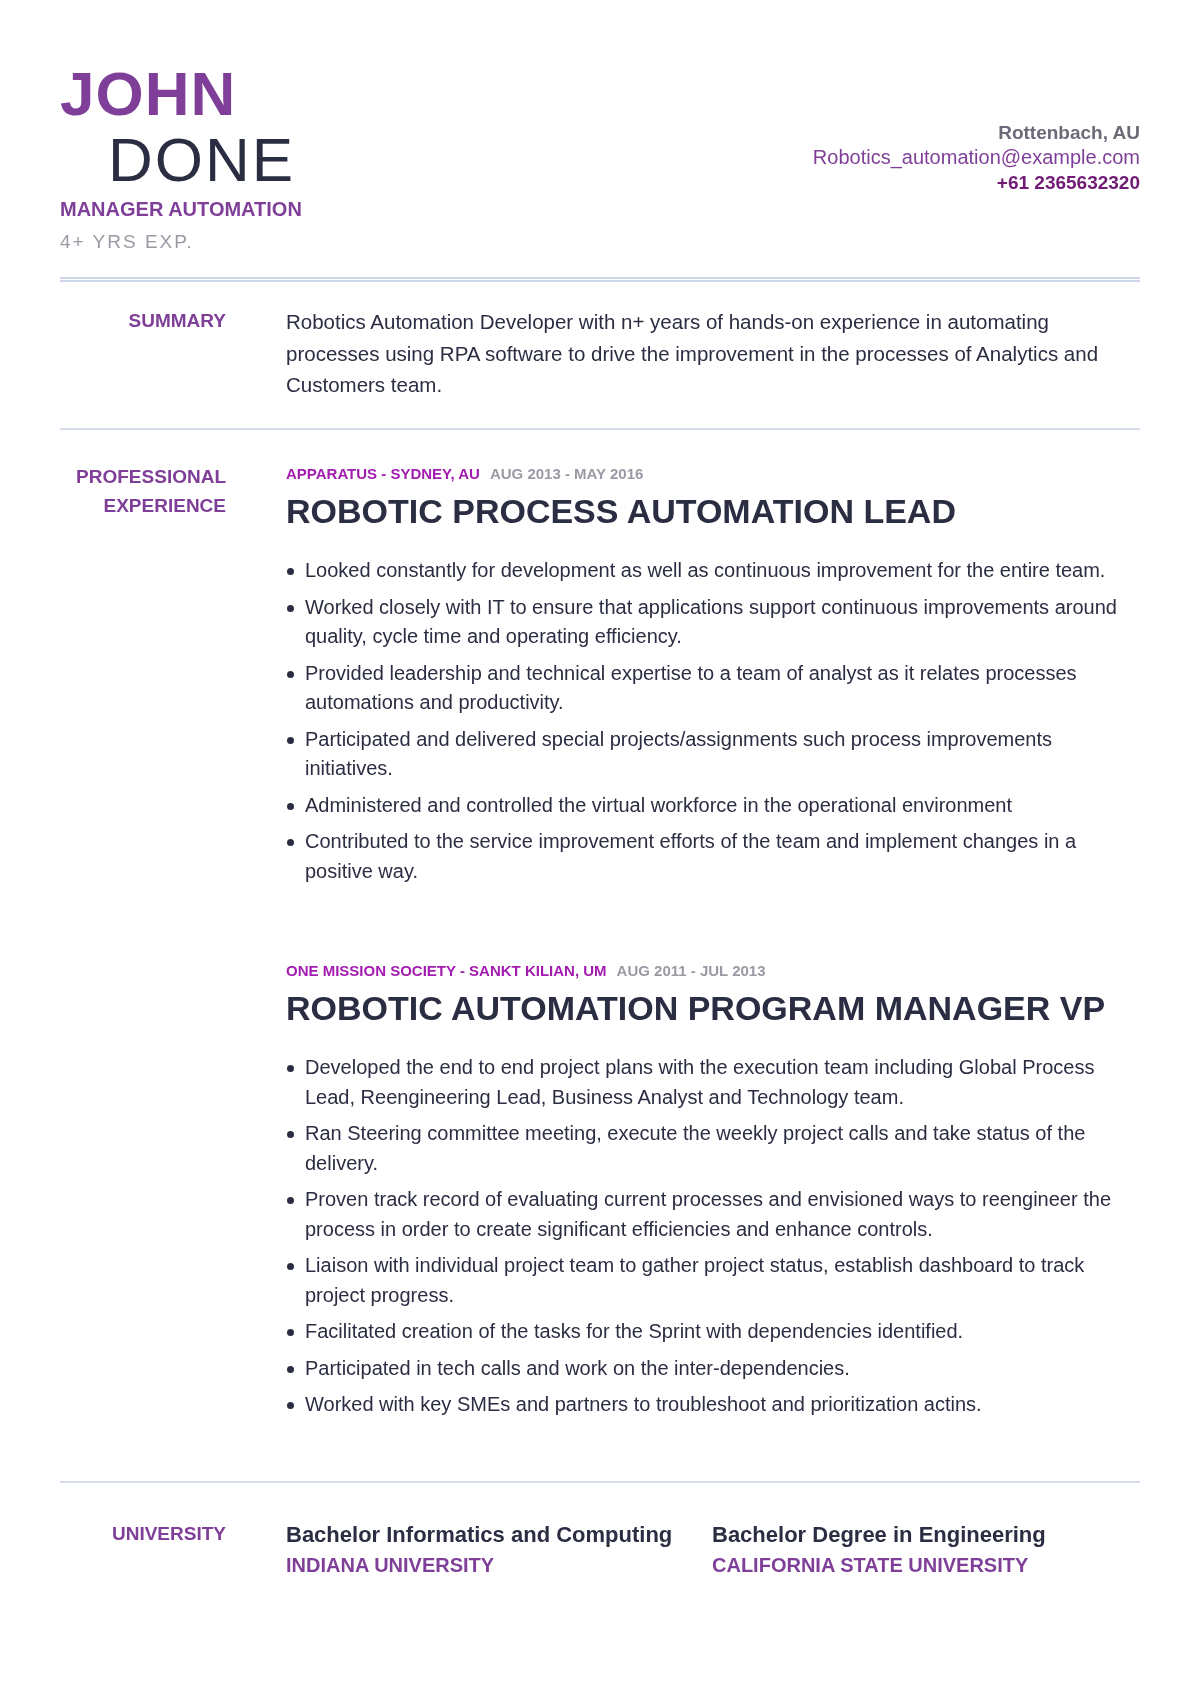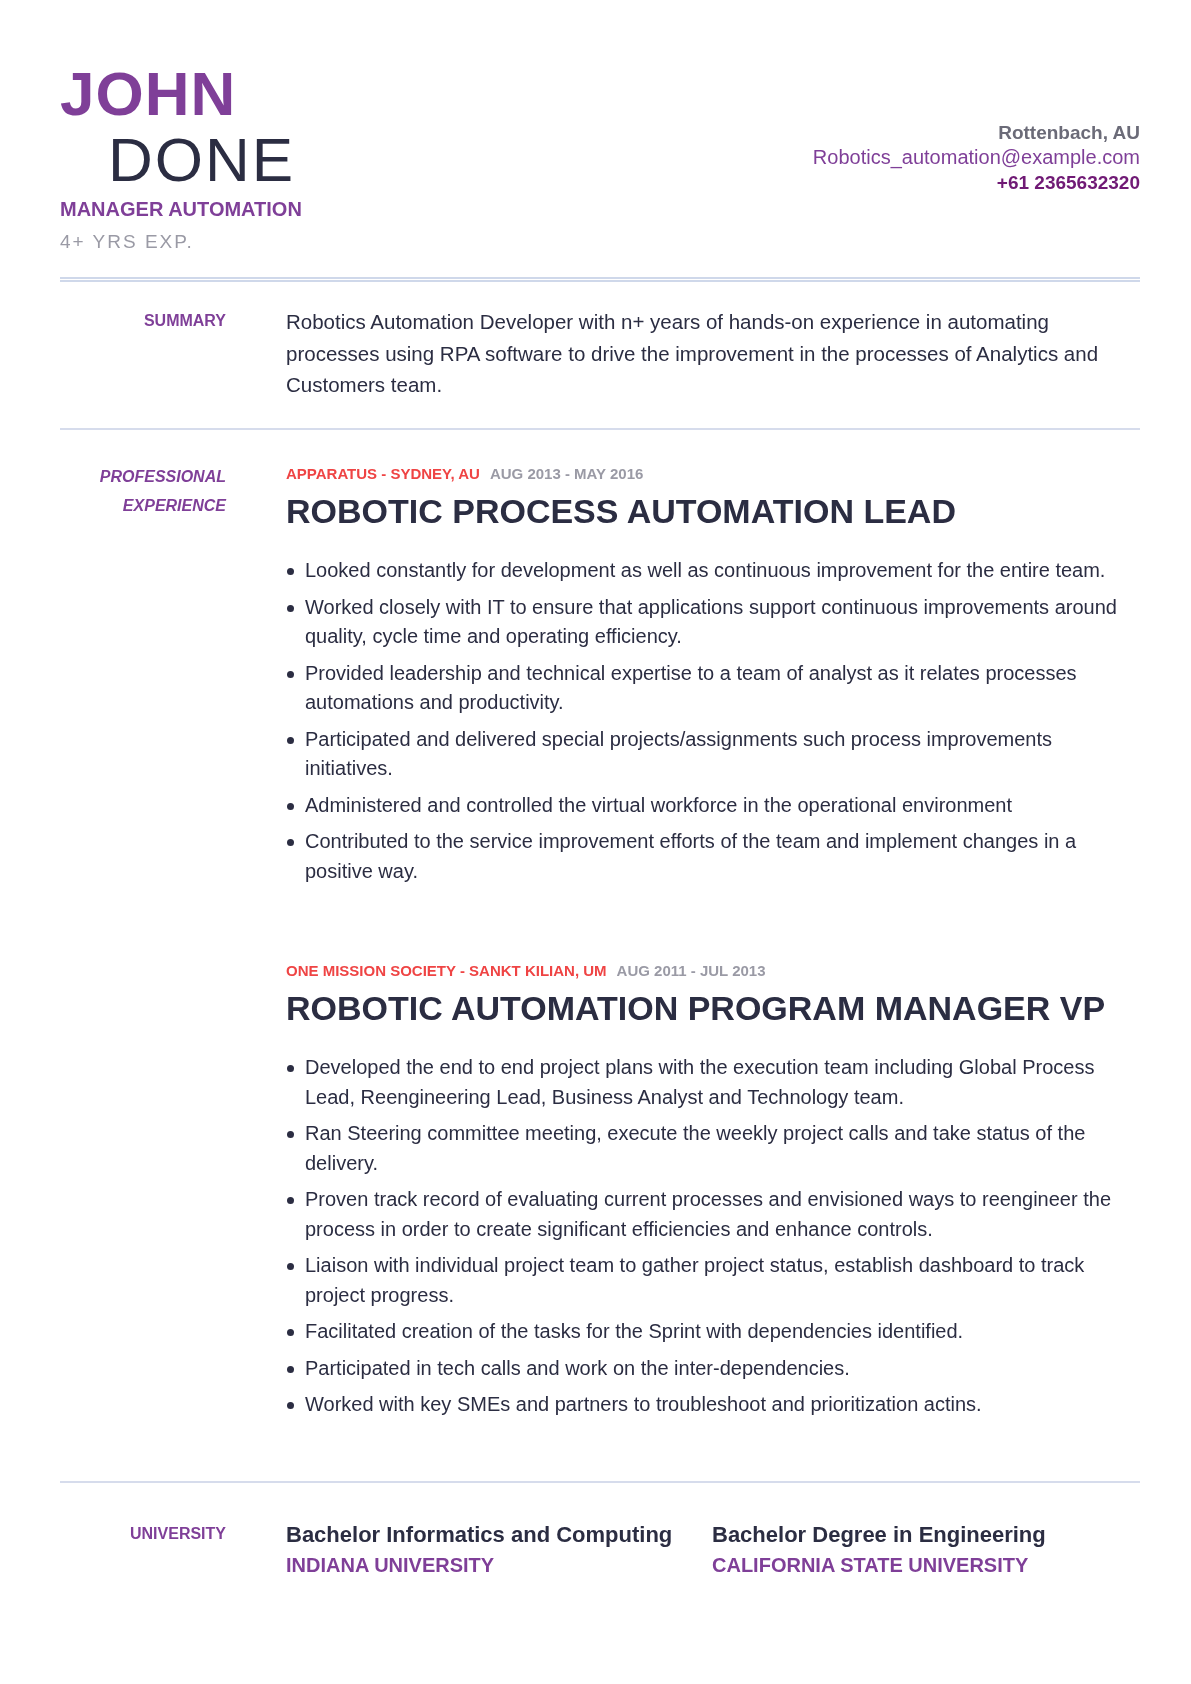--- a/index.html
+++ b/index.html
@@ -13,27 +13,27 @@
   .experience { position: absolute; left: 0; top: 172px; font-size: 19px; color: #9a9aa5; letter-spacing: 2px; line-height: 24px; }
 
   .contact { position: absolute; right: 0; top: 62px; text-align: right; }
   .contact-location { font-size: 19px; font-weight: 700; color: #6b6b78; line-height: 25px; }
   .contact-email { font-size: 20px; color: #7f3f98; line-height: 25px; }
   .contact-phone { font-size: 19px; font-weight: 700; color: #701a75; line-height: 25px; }
 
   .double-rule { position: absolute; left: 60px; width: 1080px; top: 277px; height: 5px; border-top: 2px solid #cfd8ea; border-bottom: 2px solid #cfd8ea; }
   .rule { position: absolute; left: 60px; width: 1080px; height: 2px; background: #d6dcec; }
 
-  .section-label { position: absolute; left: 60px; width: 166px; text-align: right; font-size: 16px; font-weight: 700; color: #7f3f98; line-height: 29px; }
+  .section-label { position: absolute; left: 60px; width: 166px; text-align: right; font-size: 19px; font-weight: 700; color: #7f3f98; line-height: 29px; }
 
   .summary-text { position: absolute; left: 286px; top: 306px; width: 830px; font-size: 20.5px; line-height: 31.5px; color: #2b2d42; }
 
   .job { position: absolute; left: 286px; width: 850px; }
   .job-meta { font-size: 15px; font-weight: 700; line-height: 20px; white-space: nowrap; }
-  .job-company { color: #ef4444; }
+  .job-company { color: #a21caf; }
   .job-dates { color: #9a9aa5; margin-left: 10px; }
   .job-title-h { font-size: 34px; font-weight: 700; color: #2b2d42; line-height: 42px; margin-top: 6px; letter-spacing: 0px; }
   .bullets { list-style: none; margin-top: 24px; }
   .bullets li { position: relative; padding-left: 19px; font-size: 20px; line-height: 29.5px; color: #2b2d42; margin-bottom: 7px; }
   .bullets li::before { content: ""; position: absolute; left: 1px; top: 12px; width: 7px; height: 7px; border-radius: 50%; background: #2b2d42; }
 
   .edu { position: absolute; top: 1520px; }
   .edu-degree { font-size: 22px; font-weight: 700; color: #2b2d42; line-height: 30px; white-space: nowrap; }
   .edu-school { font-size: 20px; font-weight: 700; color: #7f3f98; line-height: 30px; white-space: nowrap; }
 </style>
@@ -53,21 +53,21 @@
   </div>
 </div>
 
 <div class="double-rule"></div>
 
 <div class="section-label" style="top:306px;">SUMMARY</div>
 <div class="summary-text">Robotics Automation Developer with n+ years of hands-on experience in automating processes using RPA software to drive the improvement in the processes of Analytics and Customers team.</div>
 
 <div class="rule" style="top:428px;"></div>
 
-<div class="section-label" style="top:462px;font-style:italic;">
+<div class="section-label" style="top:462px;">
   <div>PROFESSIONAL</div>
   <div>EXPERIENCE</div>
 </div>
 
 <div class="job" style="top:464px;">
   <div class="job-meta">
     <span class="job-company">APPARATUS - SYDNEY, AU</span><span class="job-dates">AUG 2013 - MAY 2016</span>
   </div>
   <div class="job-title-h">ROBOTIC PROCESS AUTOMATION LEAD</div>
   <ul class="bullets">

